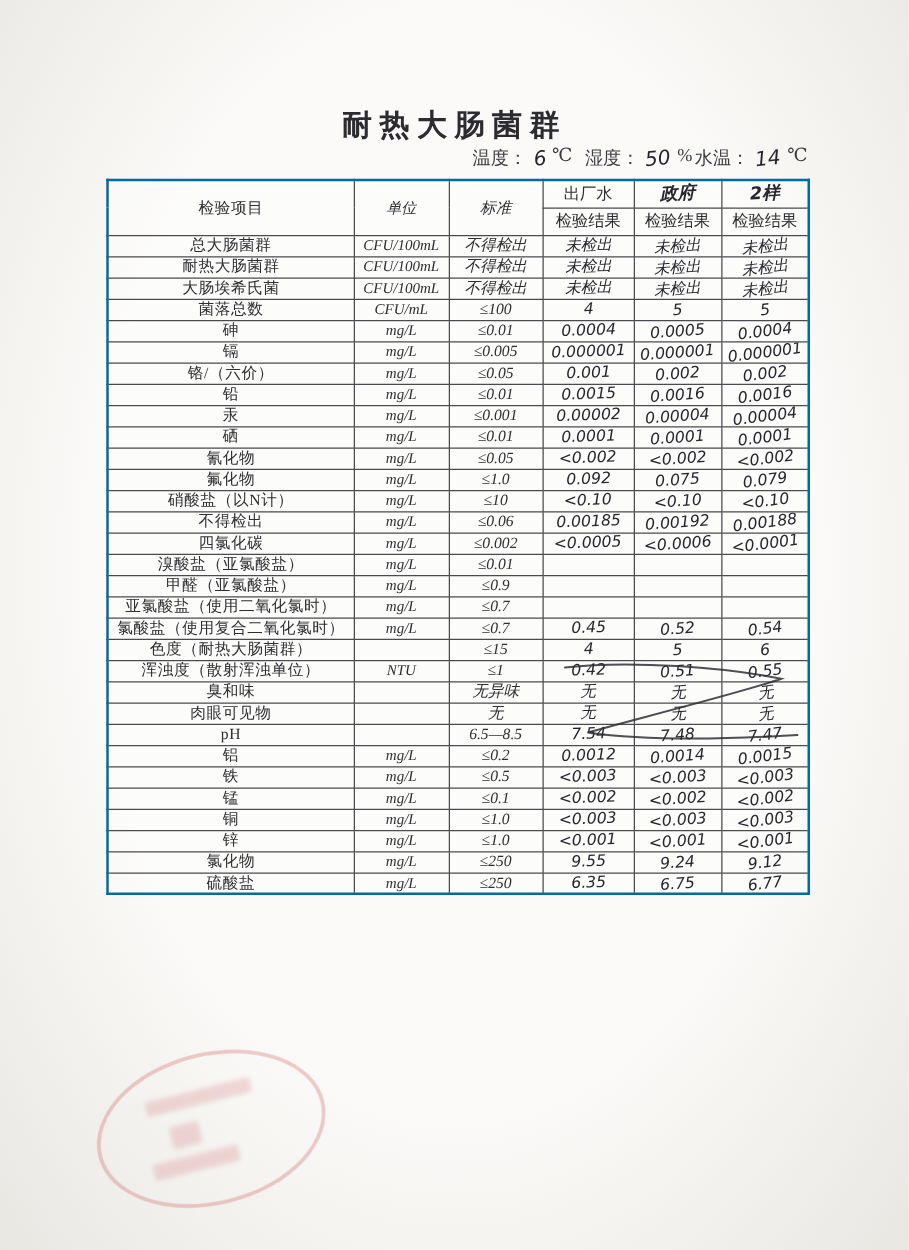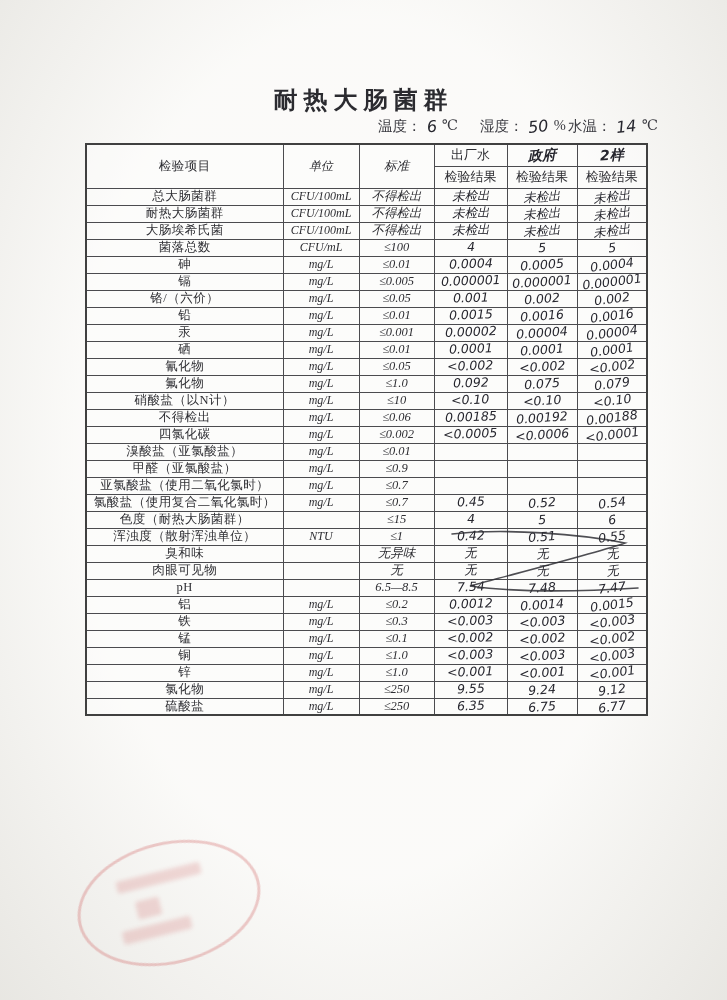--- a/index.html
+++ b/index.html
@@ -33,21 +33,21 @@
     background:rgba(255,255,255,.35);
   }
   col.c1{width:197px}col.c2{width:76px}col.c3{width:75px}
   col.c4{width:73px}col.c5{width:70px}col.c6{width:70px}
   th,td{
     border:1px solid #4b4b4f;
     padding:0 2px;text-align:center;vertical-align:middle;
     font-weight:normal;font-size:13px;line-height:1.05;
     overflow:hidden;white-space:nowrap;
   }
-  table{border:2px solid #404040;}
+  table{border:2px solid #0369a1;}
   thead tr{height:22px;}
   tbody tr{height:17px;}
   .printed{font-family:"Liberation Serif","DejaVu Serif",serif;color:#2e2e33;}
   .c-item{font-size:12.5px;letter-spacing:.5px;}
   .c-unit{font-size:12px;font-style:italic;}
   .c-std{font-size:12.5px;font-style:italic;}
   td.c-res{font-size:12.5px;}
   td.c-res .hw{font-size:12.5px;}
   td.c-res.col0 .hw{transform:rotate(-2deg);}
   td.c-res.col1 .hw{transform:rotate(-4deg) translateY(1px);}
@@ -73,21 +73,21 @@
 <body>
 
 <div class="scan-shade"></div>
 
 <div class="title">耐热大肠菌群</div>
 
 <div class="meta">
   <span>温度：</span>
     <span class="hw">6</span>
     <span>℃</span>
-  <span style="margin-left:20px;">湿度：</span>
+  <span style="margin-left:8px;">湿度：</span>
     <span class="hw">50</span>
     <span>%</span>
   <span>水温：</span>
     <span class="hw">14</span>
     <span>℃</span>
 </div>
 
 <table>
   <colgroup>
     <col class="c1">
@@ -309,21 +309,21 @@
         <td class="c-item printed">铝</td>
         <td class="c-unit printed">mg/L</td>
         <td class="c-std printed">≤0.2</td>
         <td class="c-res col0"><span class="hw">0.0012</span></td>
         <td class="c-res col1"><span class="hw">0.0014</span></td>
         <td class="c-res col2"><span class="hw">0.0015</span></td>
       </tr>
       <tr>
         <td class="c-item printed">铁</td>
         <td class="c-unit printed">mg/L</td>
-        <td class="c-std printed">≤0.3</td>
+        <td class="c-std printed">≤0.5</td>
         <td class="c-res col0"><span class="hw">&lt;0.003</span></td>
         <td class="c-res col1"><span class="hw">&lt;0.003</span></td>
         <td class="c-res col2"><span class="hw">&lt;0.003</span></td>
       </tr>
       <tr>
         <td class="c-item printed">锰</td>
         <td class="c-unit printed">mg/L</td>
         <td class="c-std printed">≤0.1</td>
         <td class="c-res col0"><span class="hw">&lt;0.002</span></td>
         <td class="c-res col1"><span class="hw">&lt;0.002</span></td>

